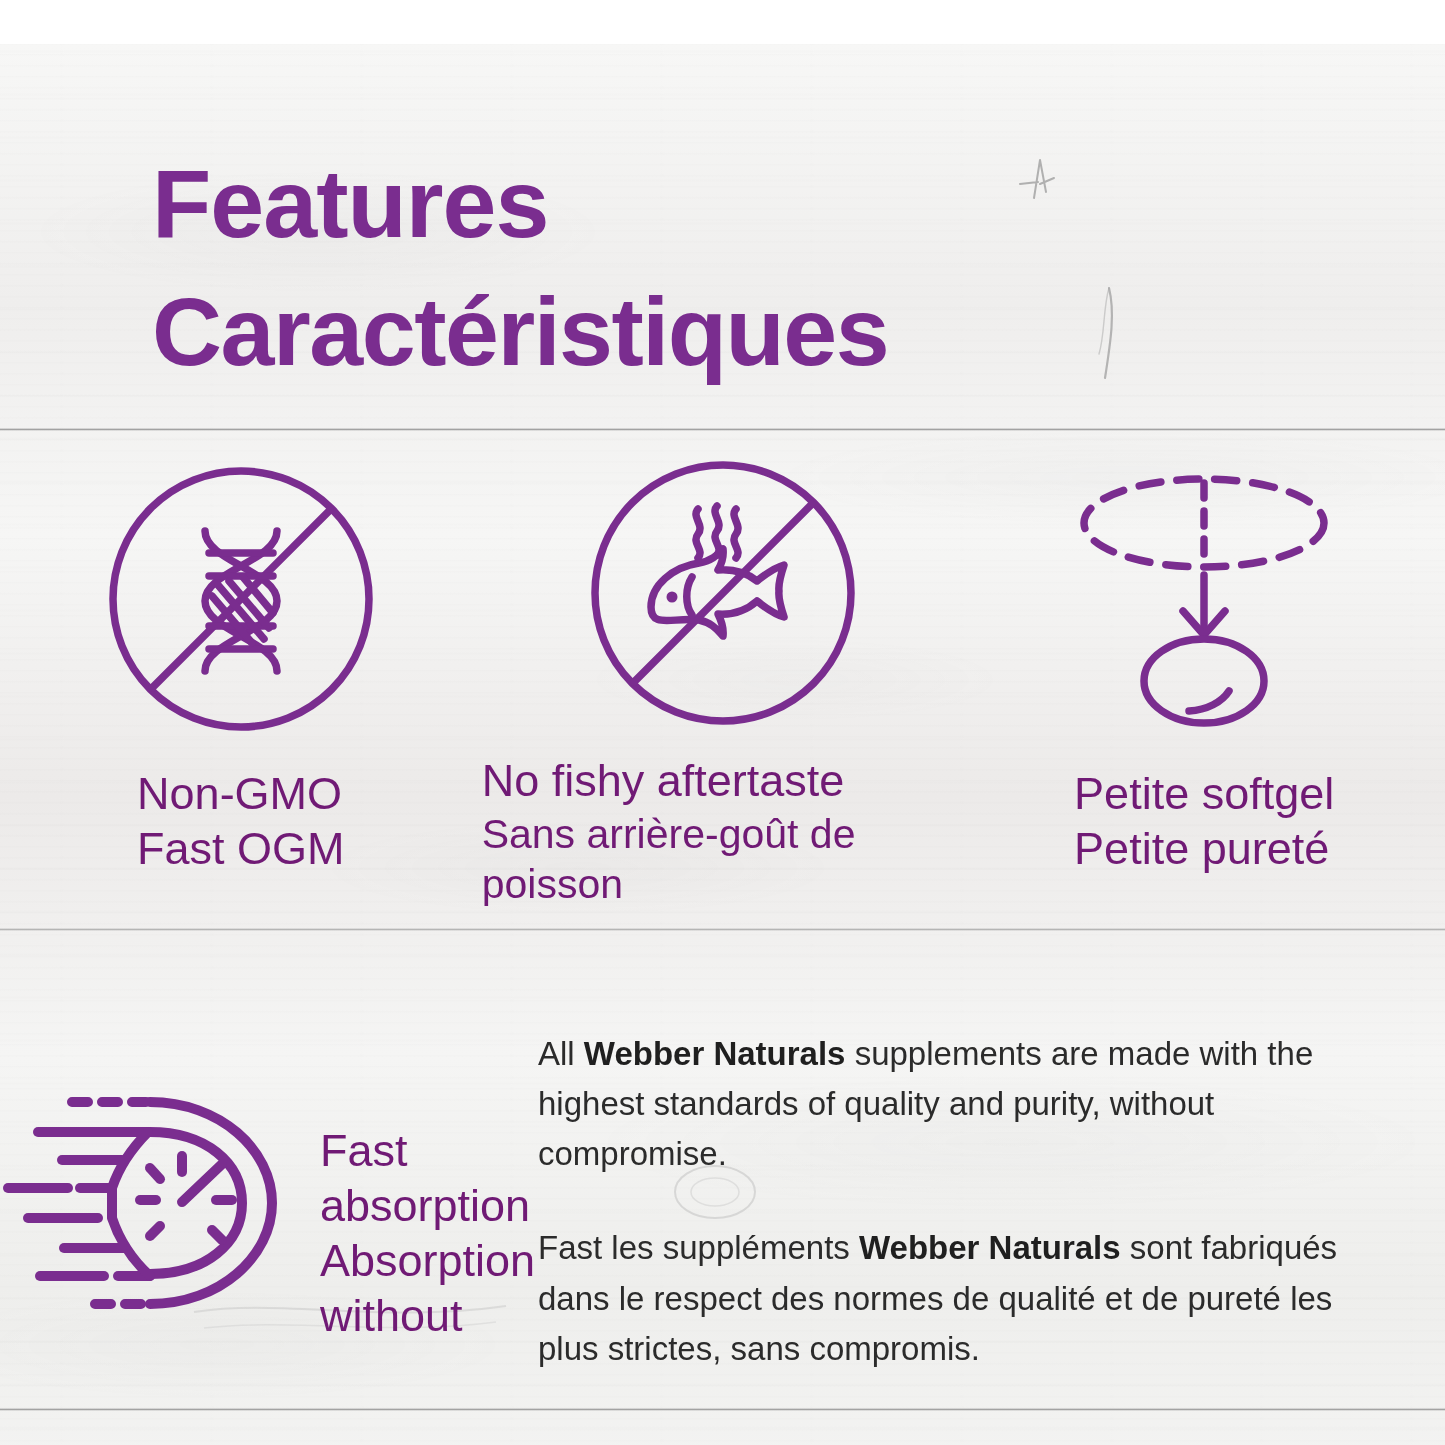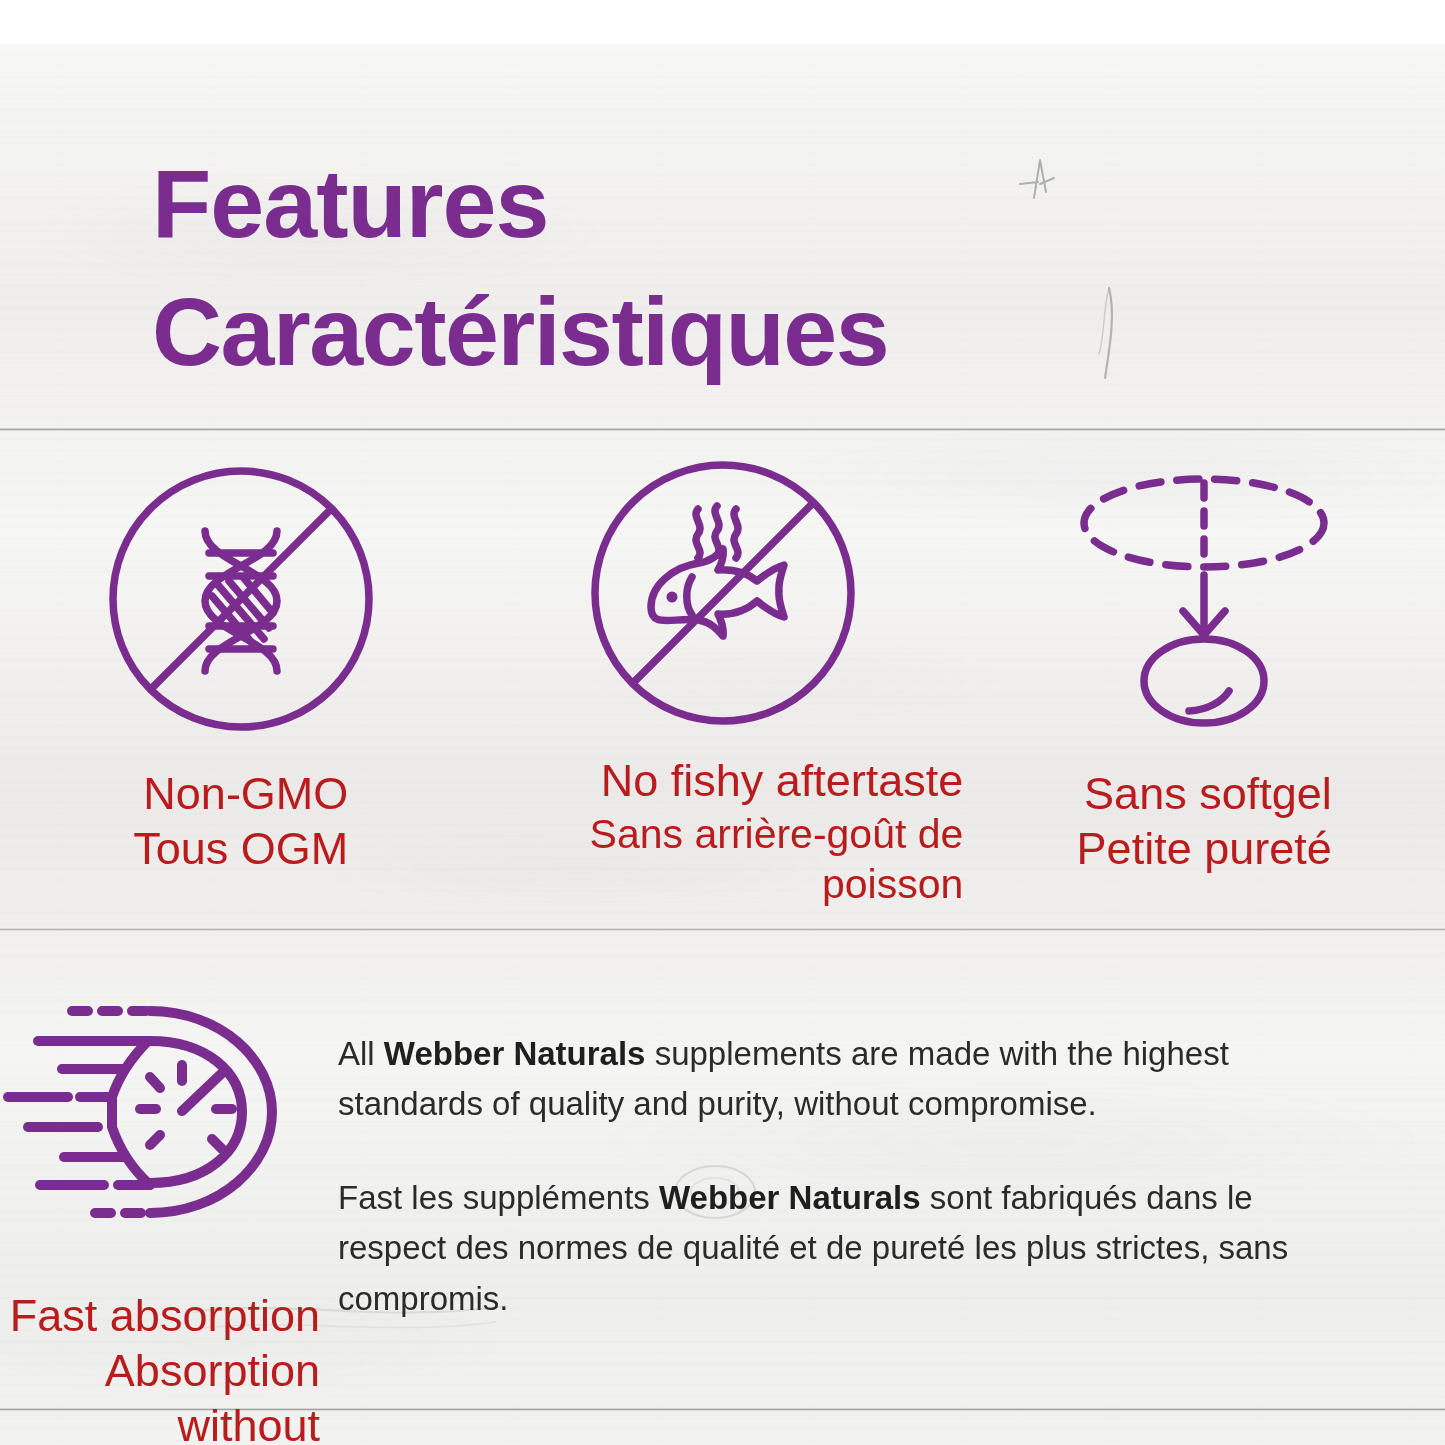--- a/index.html
+++ b/index.html
@@ -118,42 +118,42 @@
   }
   .feature-icon {
     height: 300px;
     display: flex;
     align-items: center;
     justify-content: center;
   }
   .feature-icon svg { display: block; }
   .feature-caption {
     margin-top: 18px;
-    text-align: right;
-    color: #b91c1c;
+    text-align: left;
+    color: #701a75;
     font-family: "Liberation Sans", sans-serif;
     line-height: 1.22;
   }
   .cap-en { display:block; font-size: 45px; font-weight: 400; }
   .cap-fr { display:block; font-size: 45px; font-weight: 400; }
   .cap-fr.small { font-size: 41px; }
 
   
   .bottom {
     position: absolute;
     left: 0;
     top: 915px;
     width: 1445px;
     height: 450px;
     display: flex;
   }
   .bottom-left {
     width: 520px;
     display: flex;
-    flex-direction: column;
+    flex-direction: row;
     align-items: center;
     padding-top: 38px;
     box-sizing: border-box;
   }
   .bottom-left .feature-icon { height: 240px; }
   .bottom-left .feature-caption { margin-top: 62px; }
 
   .bottom-right {
     flex: 1 1 auto;
     padding: 70px 87px 0 18px;
@@ -229,21 +229,21 @@
             <line x1="104" y1="113" x2="168" y2="113"></line>
             <line x1="104" y1="90" x2="168" y2="90"></line>
             <line x1="113" y1="122" x2="159" y2="176"></line>
             <line x1="124" y1="118" x2="164" y2="165"></line>
             <line x1="138" y1="114" x2="168" y2="150"></line>
             <line x1="107" y1="133" x2="147" y2="180"></line>
           </svg>
         </div>
         <div class="feature-caption">
           <span class="cap-en">Non-GMO</span>
-          <span class="cap-fr">Tous OGM</span>
+          <span class="cap-fr">Fast OGM</span>
         </div>
       </div>
 
       <div class="feature-col">
         <div class="feature-icon">
           <svg width="272" height="272" viewBox="0 0 272 272" fill="none" stroke="#7a2d8f" stroke-width="7.5" stroke-linecap="round" stroke-linejoin="round">
             <circle cx="136" cy="136" r="128"></circle>
             <line x1="47" y1="225" x2="225" y2="47"></line>
 
             <path d="M111 52 C104 60 118 68 111 77 C104 86 118 93 111 101"></path>
@@ -272,21 +272,21 @@
             <line x1="145" y1="20" x2="145" y2="104" stroke-dasharray="15 13"></line>
 
             <line x1="145" y1="112" x2="145" y2="168"></line>
             <path d="M124 148 L145 172 L166 148"></path>
 
             <ellipse cx="145" cy="218" rx="60" ry="42"></ellipse>
             <path d="M130 248 C148 247 163 239 170 228"></path>
           </svg>
         </div>
         <div class="feature-caption">
-          <span class="cap-en">Sans softgel</span>
+          <span class="cap-en">Petite softgel</span>
           <span class="cap-fr">Petite pureté</span>
         </div>
       </div>
 
     </div>
 
     <div class="bottom">
 
       <div class="bottom-left">
         <div class="feature-icon">

